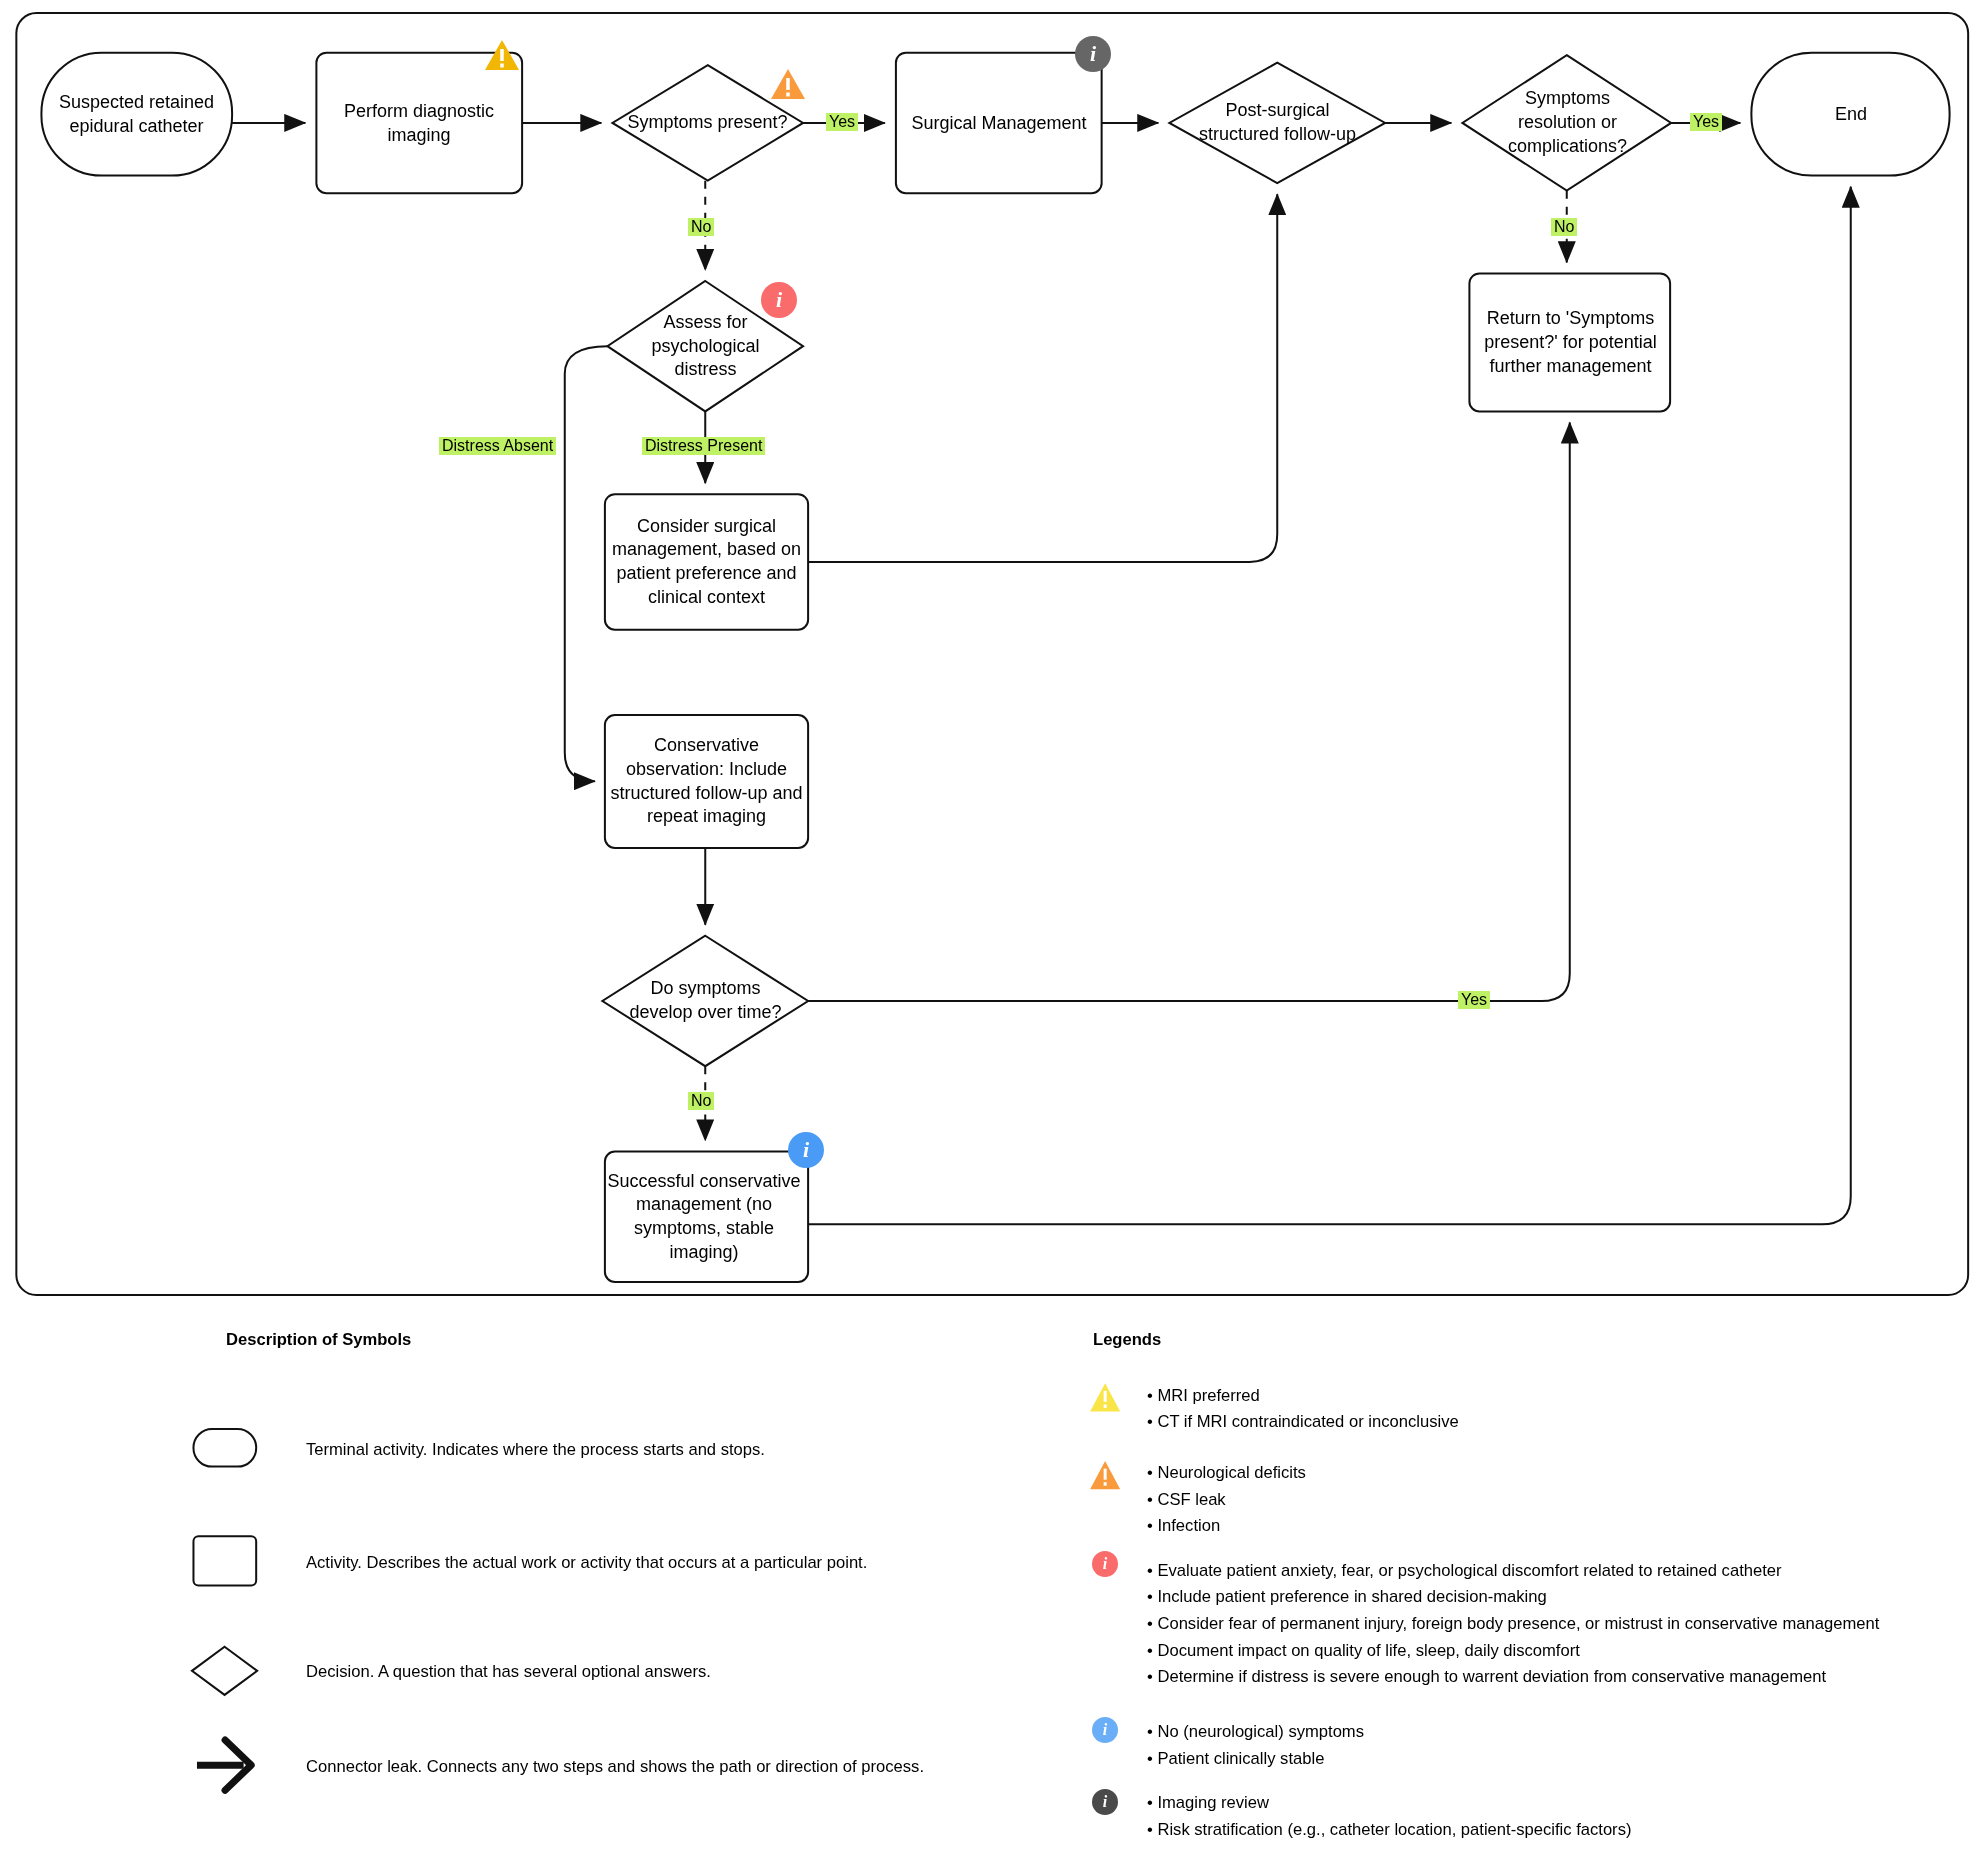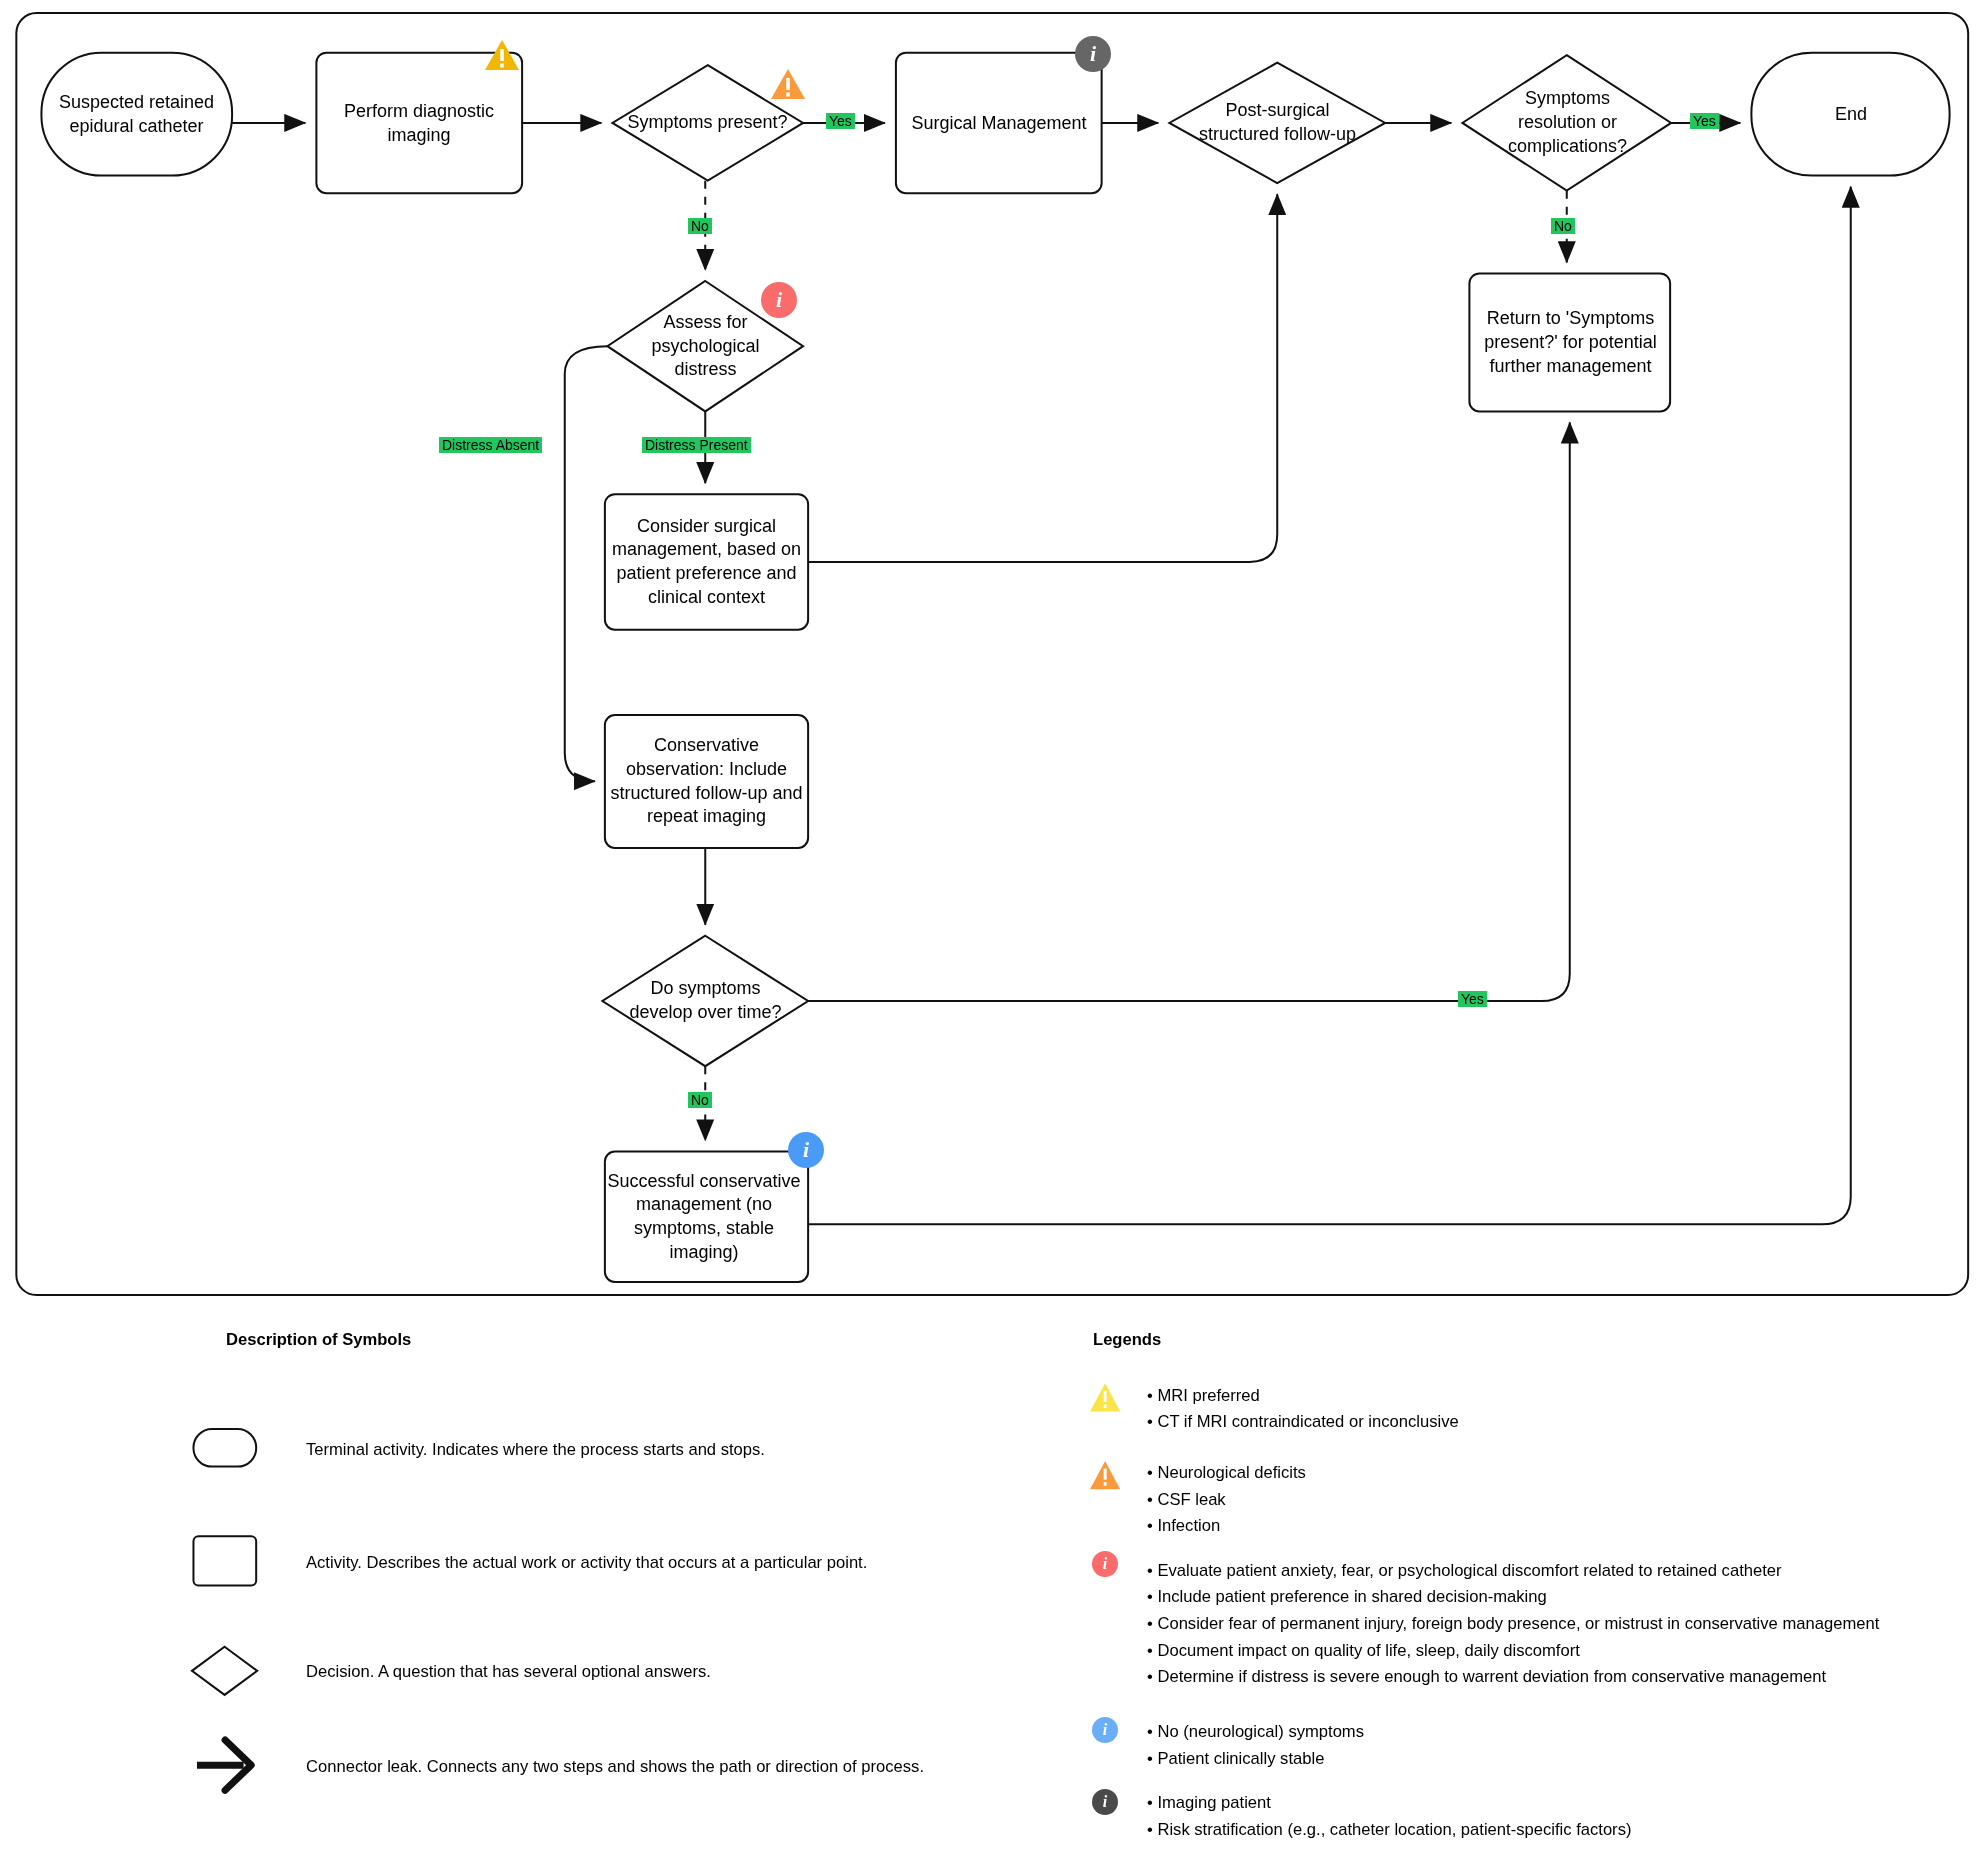--- a/index.html
+++ b/index.html
@@ -34,22 +34,22 @@
     align-items: center;
     justify-content: center;
     text-align: center;
     line-height: 1.32;
     font-size: 18px;
     pointer-events: none;
     white-space: pre-line;
   }
   .edge-label {
     position: absolute;
-    font-size: 14px;
-    background: #22c55e;
+    font-size: 16px;
+    background: #bef264;
     padding: 0 3px;
     white-space: nowrap;
   }
   .badge {
     position: absolute;
     border-radius: 50%;
     display: flex;
     align-items: center;
     justify-content: center;
     color: #ffffff;
@@ -244,17 +244,17 @@
   <div class="leg-text" style="left:1147px; top:1587px;">• Include patient preference in shared decision-making</div>
   <div class="leg-text" style="left:1147px; top:1614px;">• Consider fear of permanent injury, foreign body presence, or mistrust in conservative management</div>
   <div class="leg-text" style="left:1147px; top:1641px;">• Document impact on quality of life, sleep, daily discomfort</div>
   <div class="leg-text" style="left:1147px; top:1667px;">• Determine if distress is severe enough to warrent deviation from conservative management</div>
 
   <div class="badge" style="left:1092px; top:1717px; width:26px; height:26px; background:#6aaef7; font-size:16px;">i</div>
   <div class="leg-text" style="left:1147px; top:1722px;">• No (neurological) symptoms</div>
   <div class="leg-text" style="left:1147px; top:1749px;">• Patient clinically stable</div>
 
   <div class="badge" style="left:1092px; top:1789px; width:26px; height:26px; background:#4a4a4a; font-size:16px;">i</div>
-  <div class="leg-text" style="left:1147px; top:1793px;">• Imaging patient</div>
+  <div class="leg-text" style="left:1147px; top:1793px;">• Imaging review</div>
   <div class="leg-text" style="left:1147px; top:1820px;">• Risk stratification (e.g., catheter location, patient-specific factors)</div>
 
 </div>
 
 
 </body></html>

